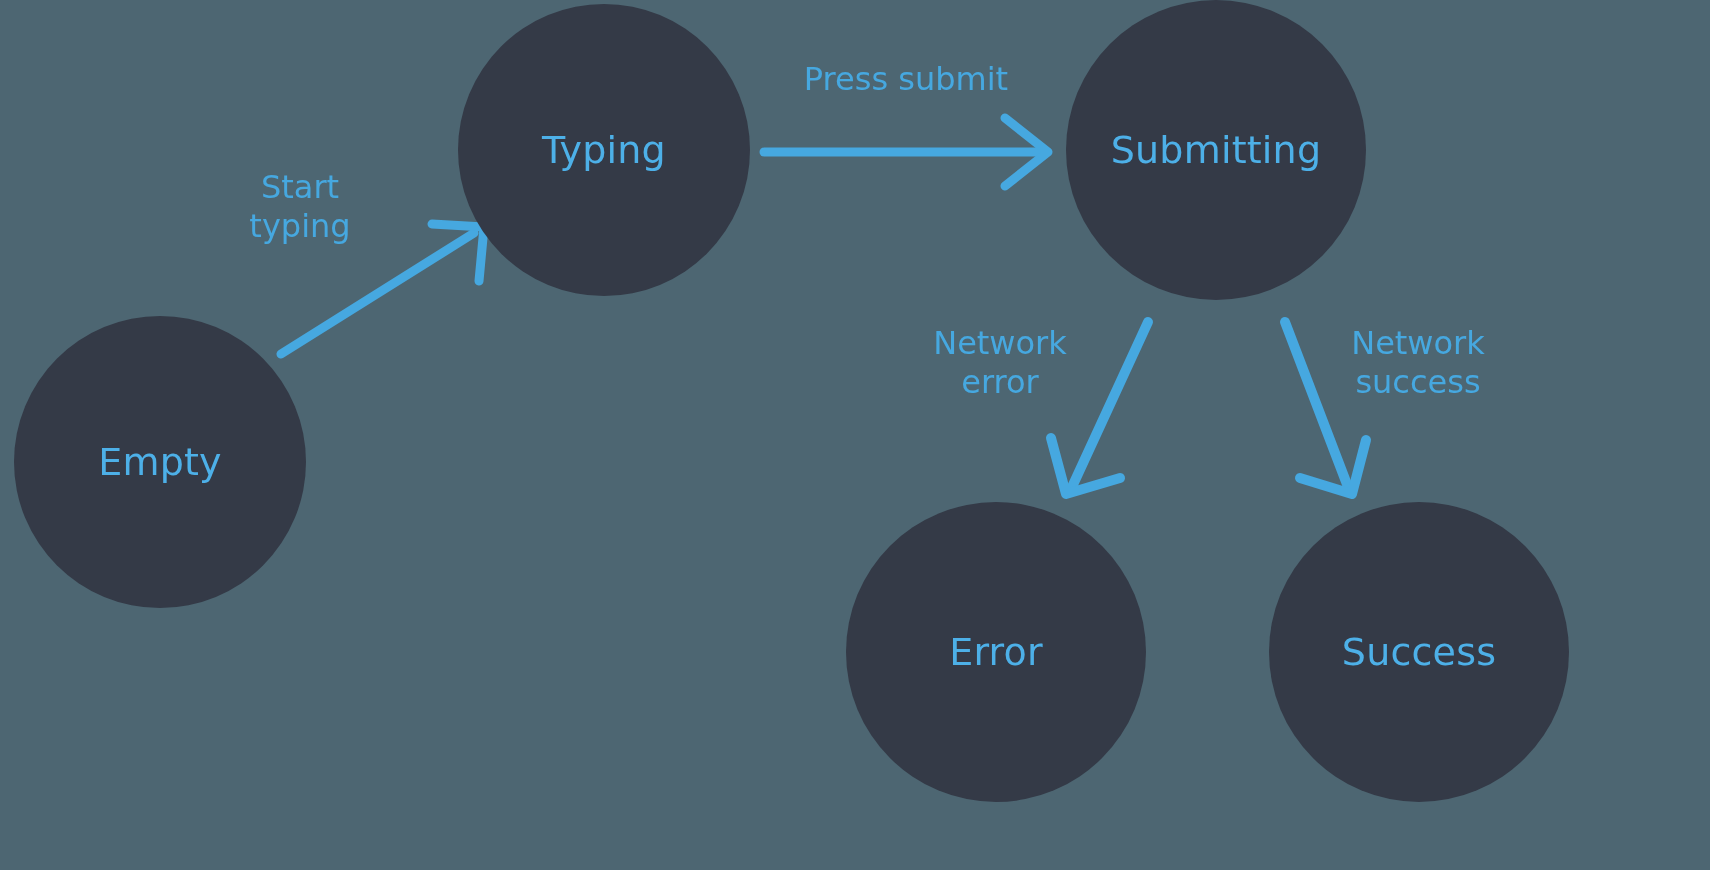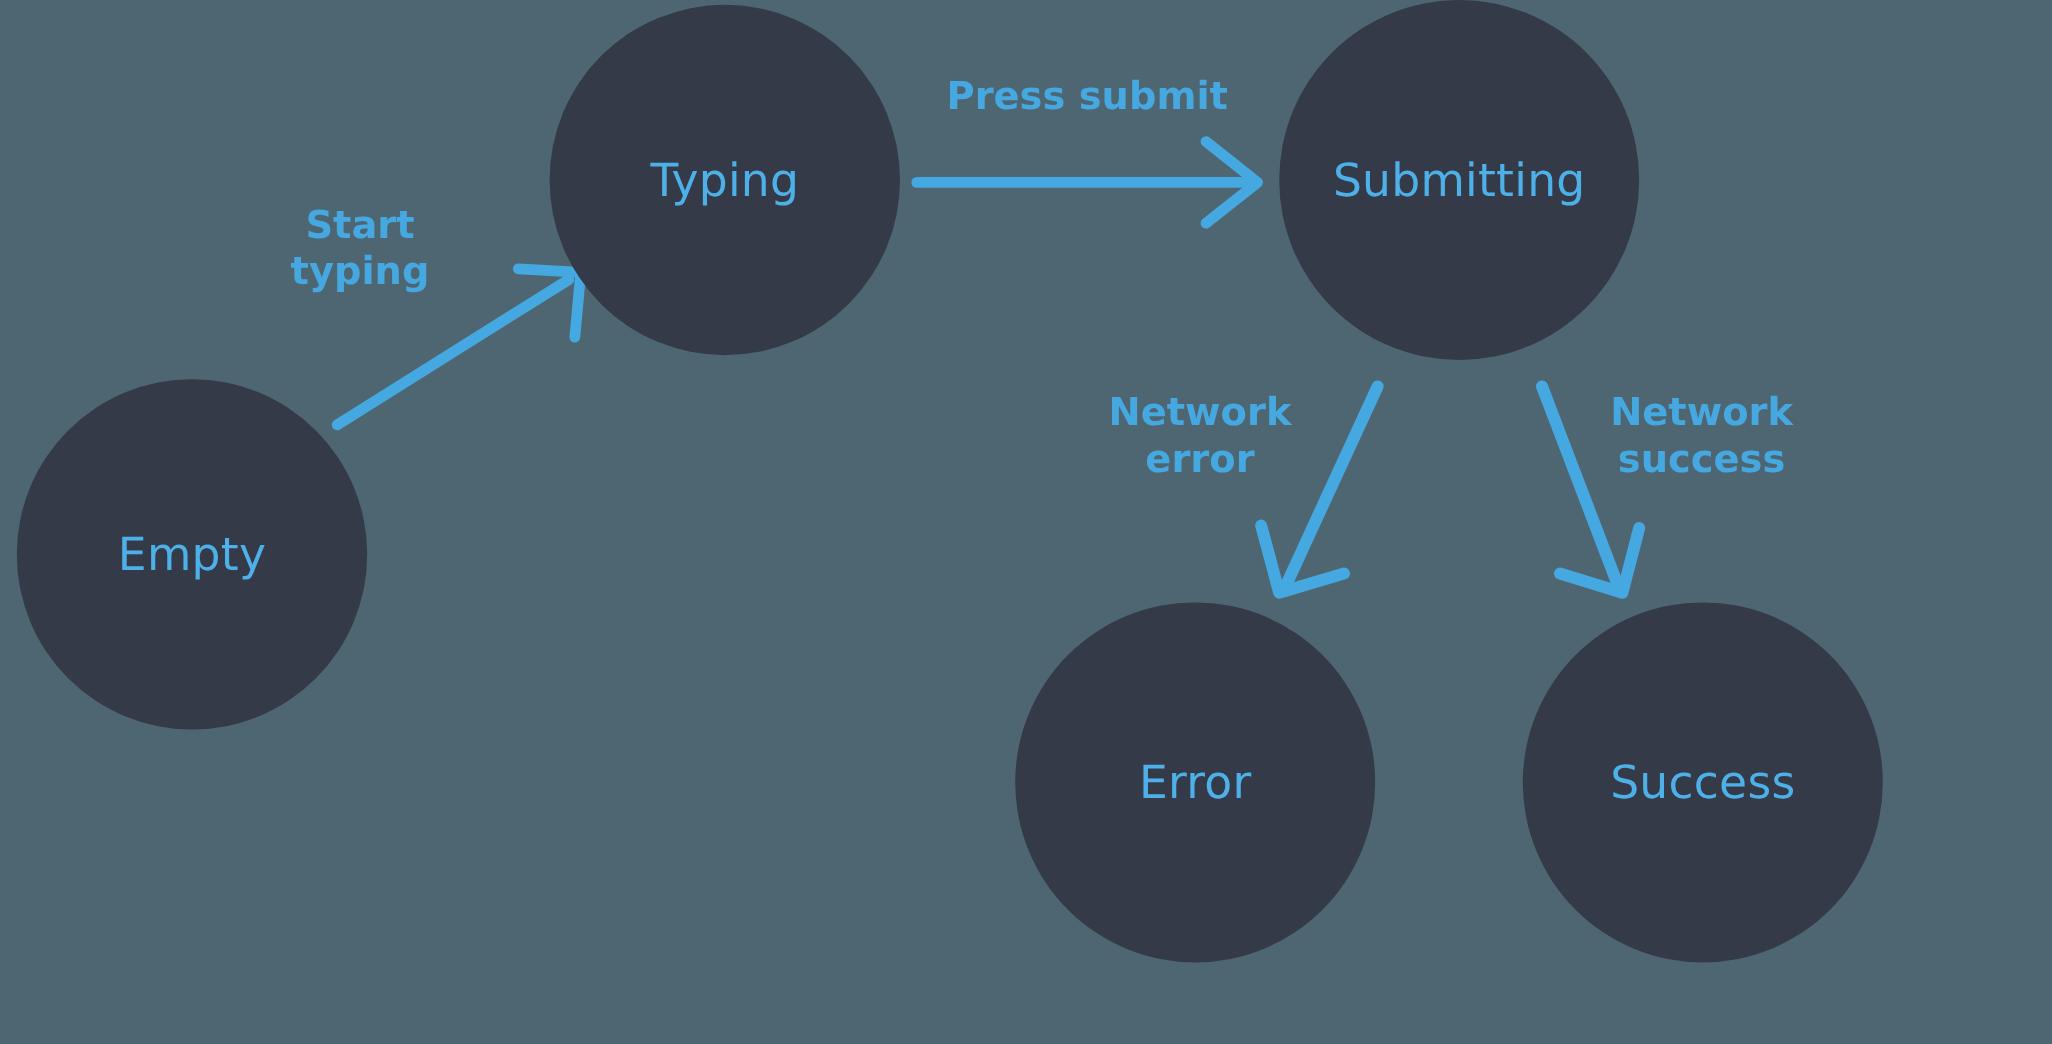--- a/index.html
+++ b/index.html
@@ -30,21 +30,21 @@
     letter-spacing: 0.2px;
     white-space: nowrap;
     text-align: center;
     line-height: 1;
     user-select: none;
   }
   .edge-label {
     position: absolute;
     color: #46a8e0;
     font-size: 32px;
-    font-weight: 700;
+    font-weight: 400;
     line-height: 1.22;
     text-align: center;
     white-space: pre-line;
     user-select: none;
     transform: translate(-50%, -50%);
   }
   svg.edges {
     position: absolute;
     left: 0;
     top: 0;

